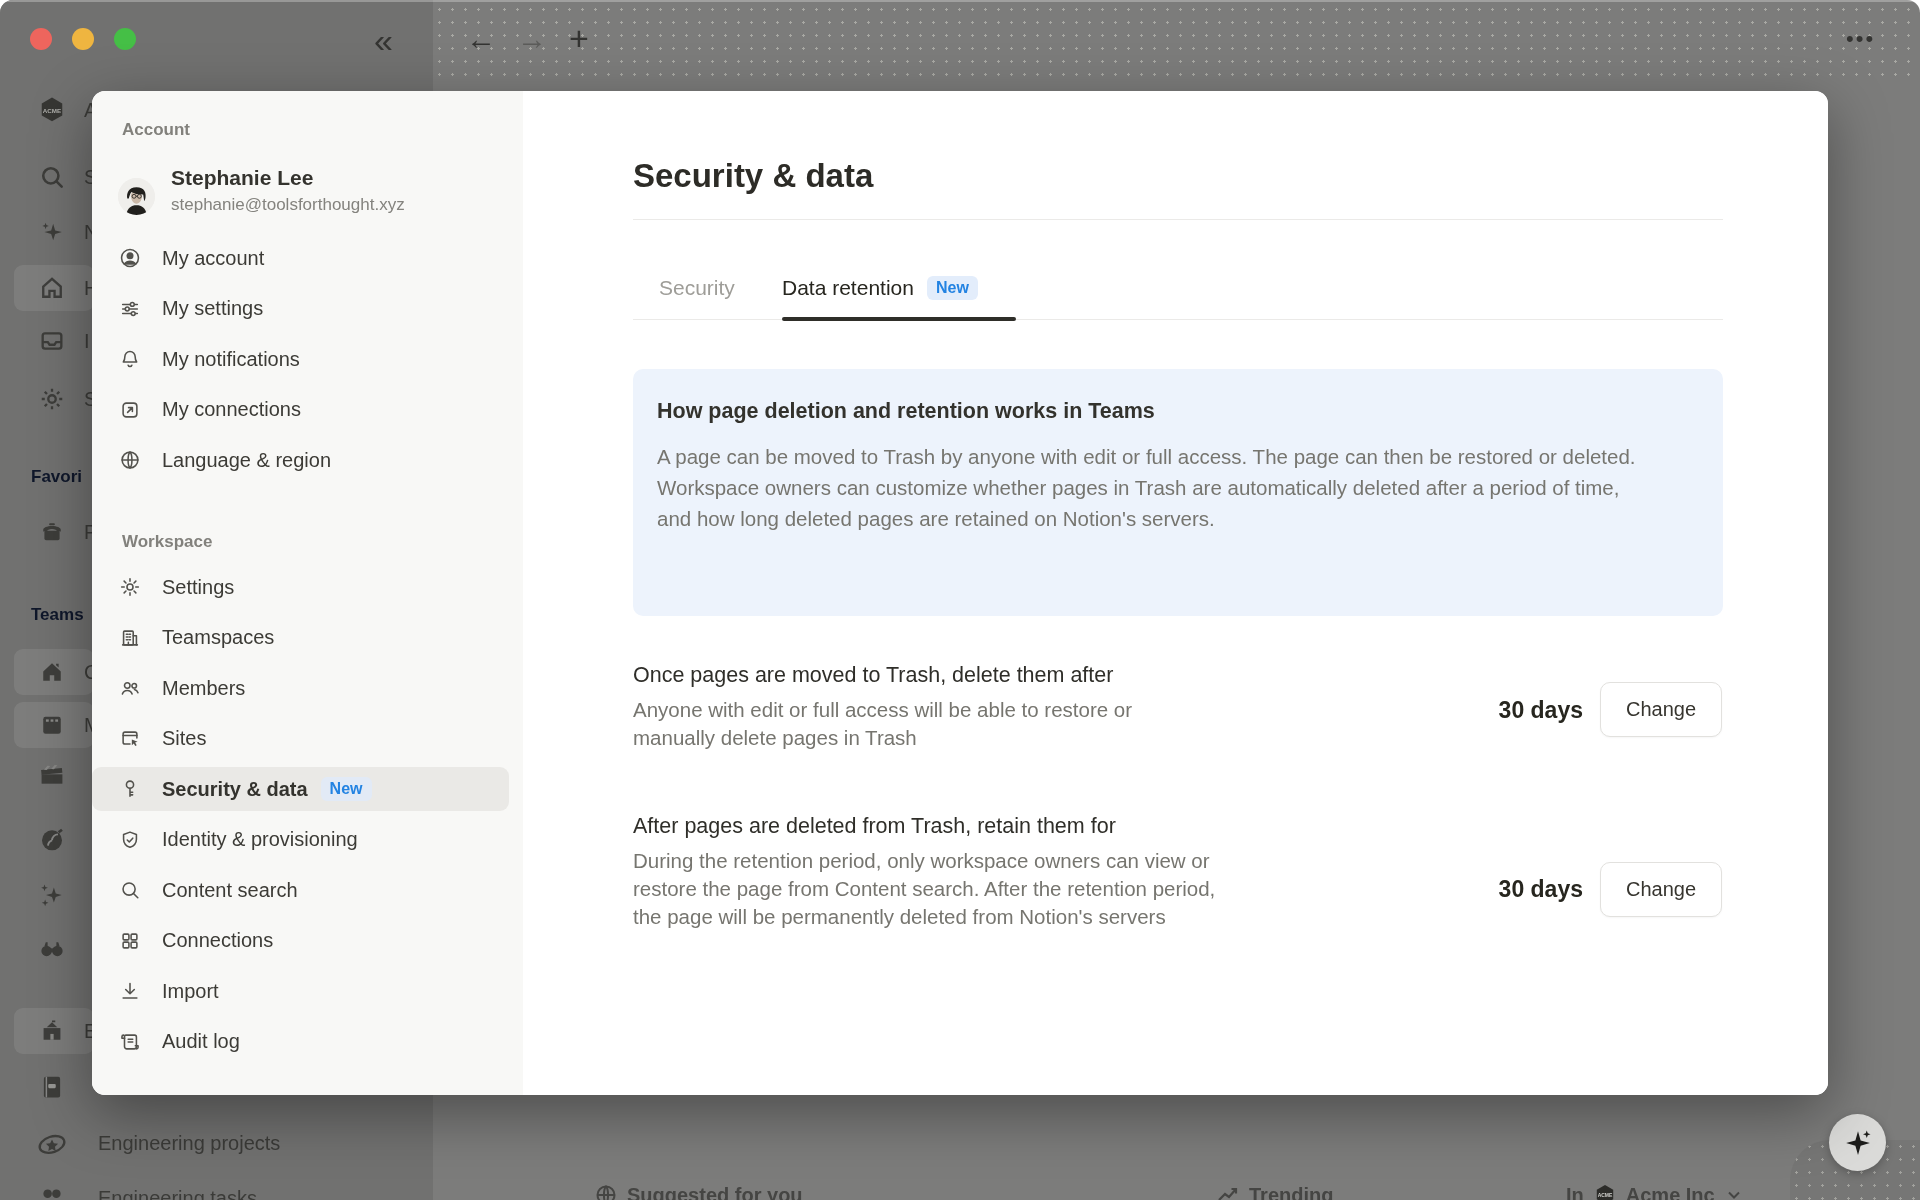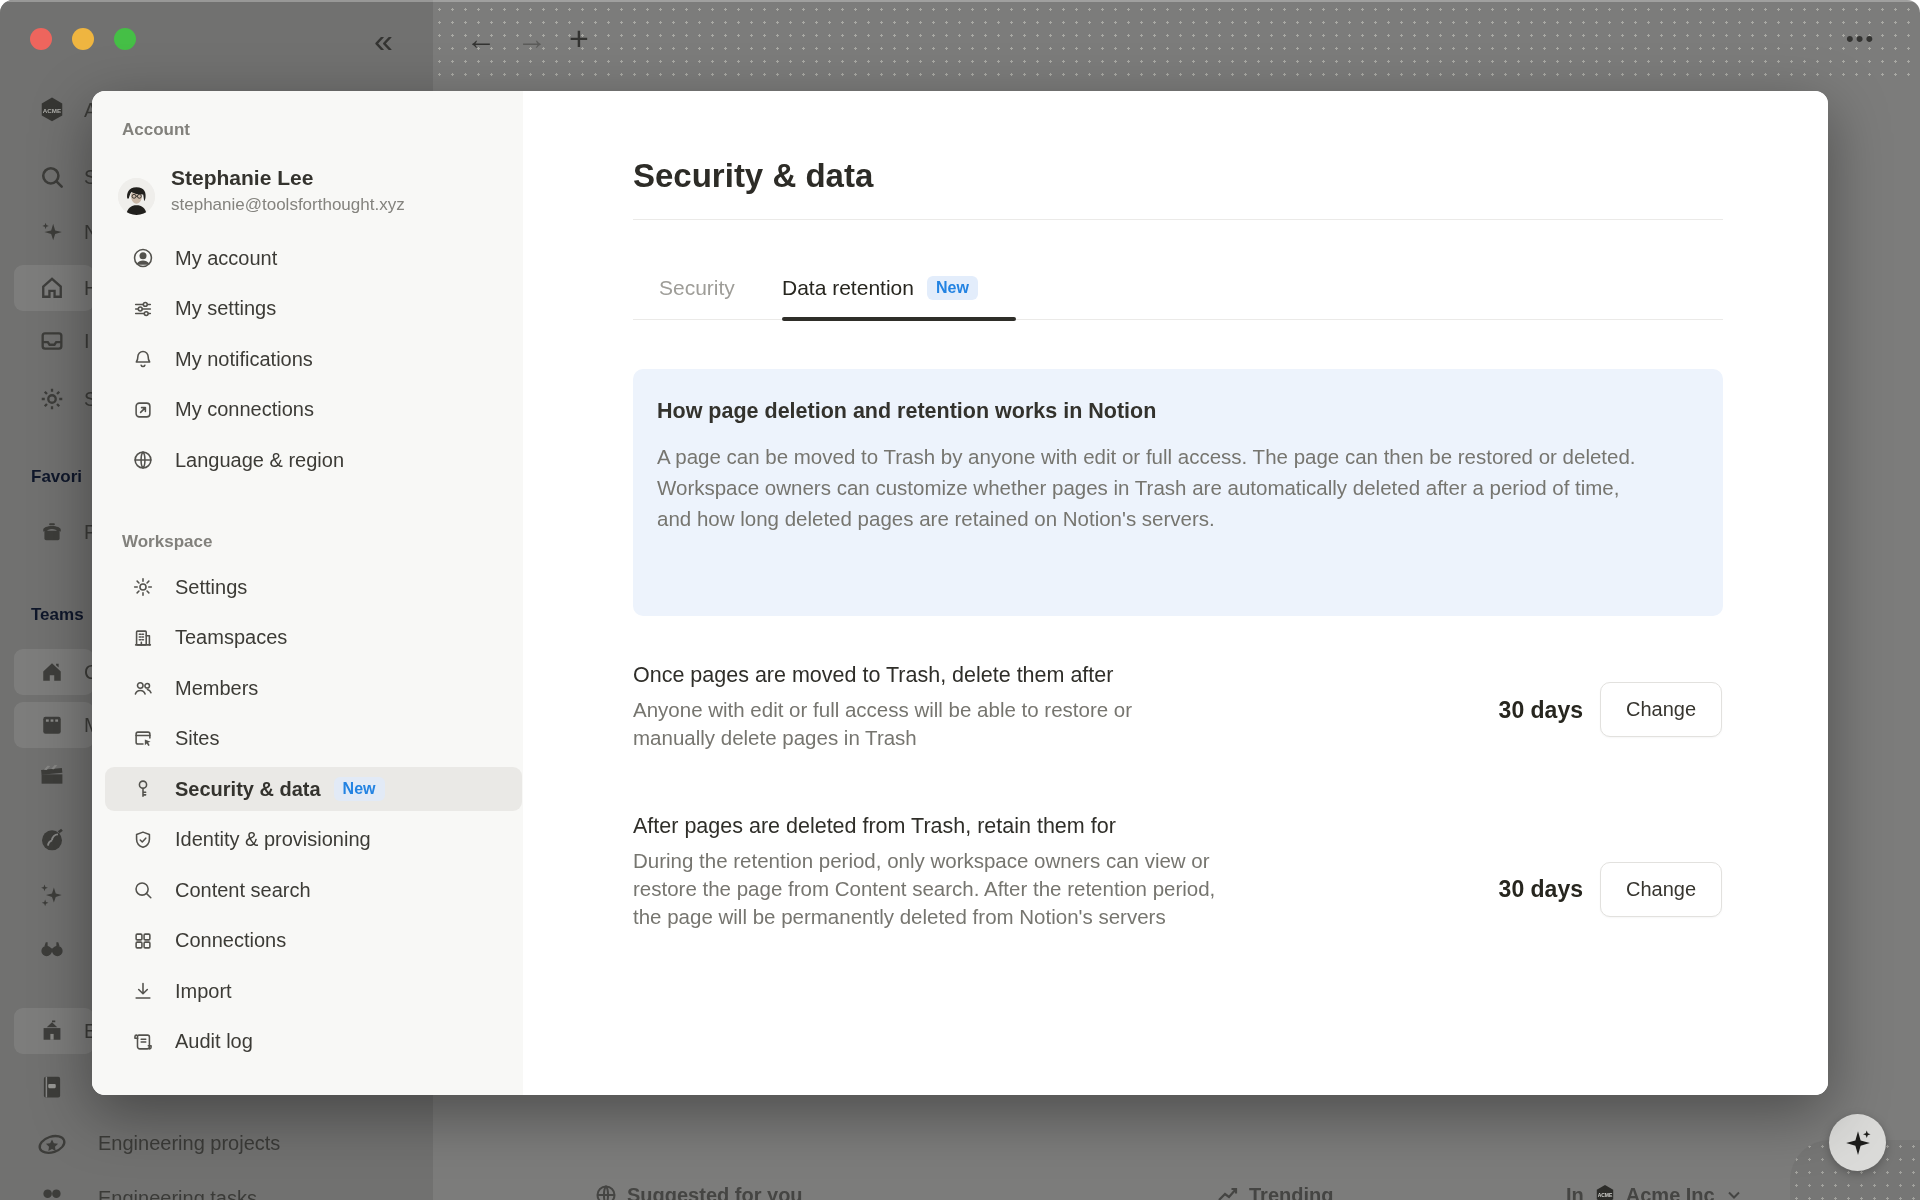--- a/index.html
+++ b/index.html
@@ -39,21 +39,21 @@
   .dlg-main { position:relative; flex:1; background:#fff; }
 
   .side-label { position:absolute; left:30px; font-size:17px; font-weight:700; color:#82817c; }
   .user-row { position:absolute; left:26px; top:74px; display:flex; align-items:flex-end; }
   .avatar { width:37px; height:37px; border-radius:50%; background:#efeeeb; overflow:hidden; flex:none; }
   .avatar svg { width:100%; height:100%; display:block; }
   .user-meta { margin-left:16px; }
   .user-name { font-size:21px; font-weight:700; color:#34332e; line-height:1.2; }
   .user-email { font-size:17px; color:#84837e; margin-top:5px; }
 
-  .menu { position:absolute; left:13px; width:417px; }
+  .menu { position:absolute; left:0; width:417px; }
   .srow { position:relative; height:44px; margin-bottom:6.5px; display:flex; align-items:center;
           padding-left:27px; border-radius:9px; cursor:pointer; }
   .srow.active { background:#eae9e6; }
   .srow .mi { width:22px; height:22px; color:#53524d; flex:none; margin-right:21px; }
   .srow .mi svg { width:100%; height:100%; display:block; }
   .srow .mlabel { font-size:20px; color:#3c3b36; white-space:nowrap; }
   .srow.active .mlabel { font-weight:700; color:#34332e; }
   .badge { margin-left:13px; font-size:16px; font-weight:700; color:#2383e2; background:#e2eaf6;
            border-radius:6px; padding:4px 9px; line-height:1; }
 
@@ -477,21 +477,21 @@
 
       <div class="tab inactive" style="left:136px">Security</div>
       <div class="tab active" style="left:259px">
         <span>Data retention</span>
         <span class="badge">New</span>
       </div>
       <div class="hdiv" style="top:228px"></div>
       <div class="tab-underline"></div>
 
       <div class="infobox">
-        <div class="ib-title">How page deletion and retention works in Notion</div>
+        <div class="ib-title">How page deletion and retention works in Teams</div>
         <div class="ib-body">A page can be moved to Trash by anyone with edit or full access. The page can then be restored or deleted. Workspace owners can customize whether pages in Trash are automatically deleted after a period of time, and how long deleted pages are retained on Notion's servers.</div>
       </div>
 
       <div class="setrow-h" style="top:572px">Once pages are moved to Trash, delete them after</div>
       <div class="setrow-d" style="top:605px;width:560px">Anyone with edit or full access will be able to restore or manually delete pages in Trash</div>
       <div class="setval" style="top:604px">30 days</div>
       <button class="chg-btn" style="top:591px">Change</button>
 
       <div class="setrow-h" style="top:723px">After pages are deleted from Trash, retain them for</div>
       <div class="setrow-d" style="top:756px;width:590px">During the retention period, only workspace owners can view or restore the page from Content search. After the retention period, the page will be permanently deleted from Notion's servers</div>

